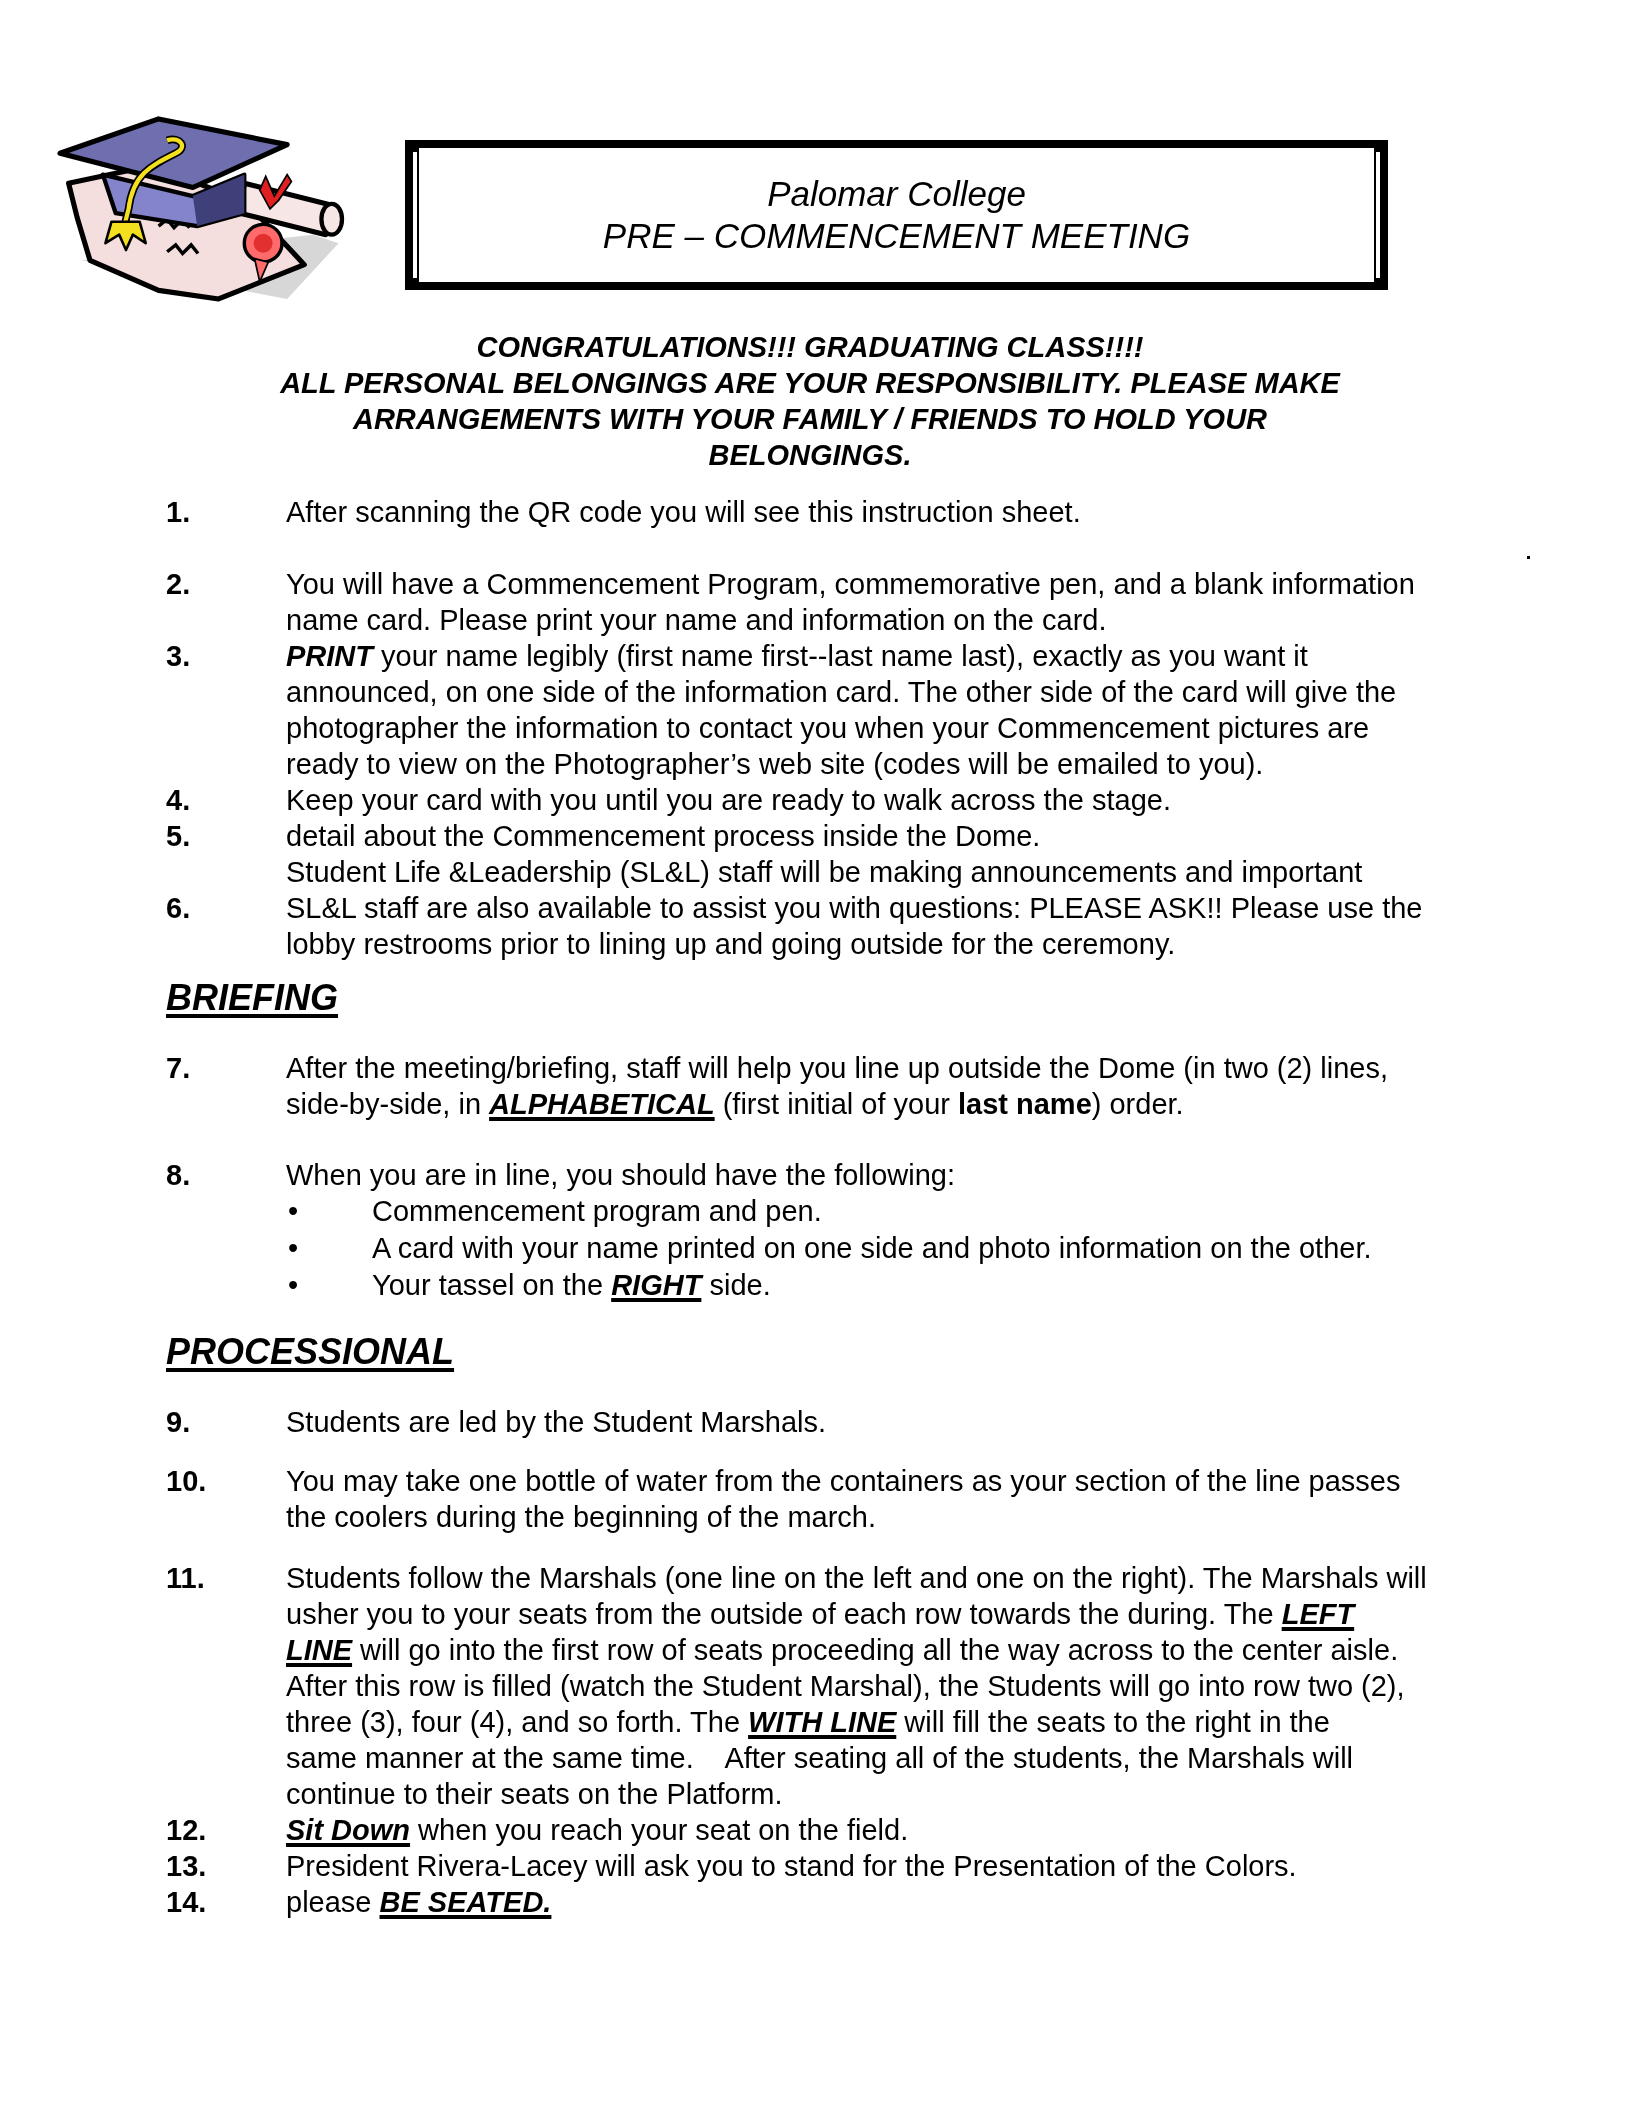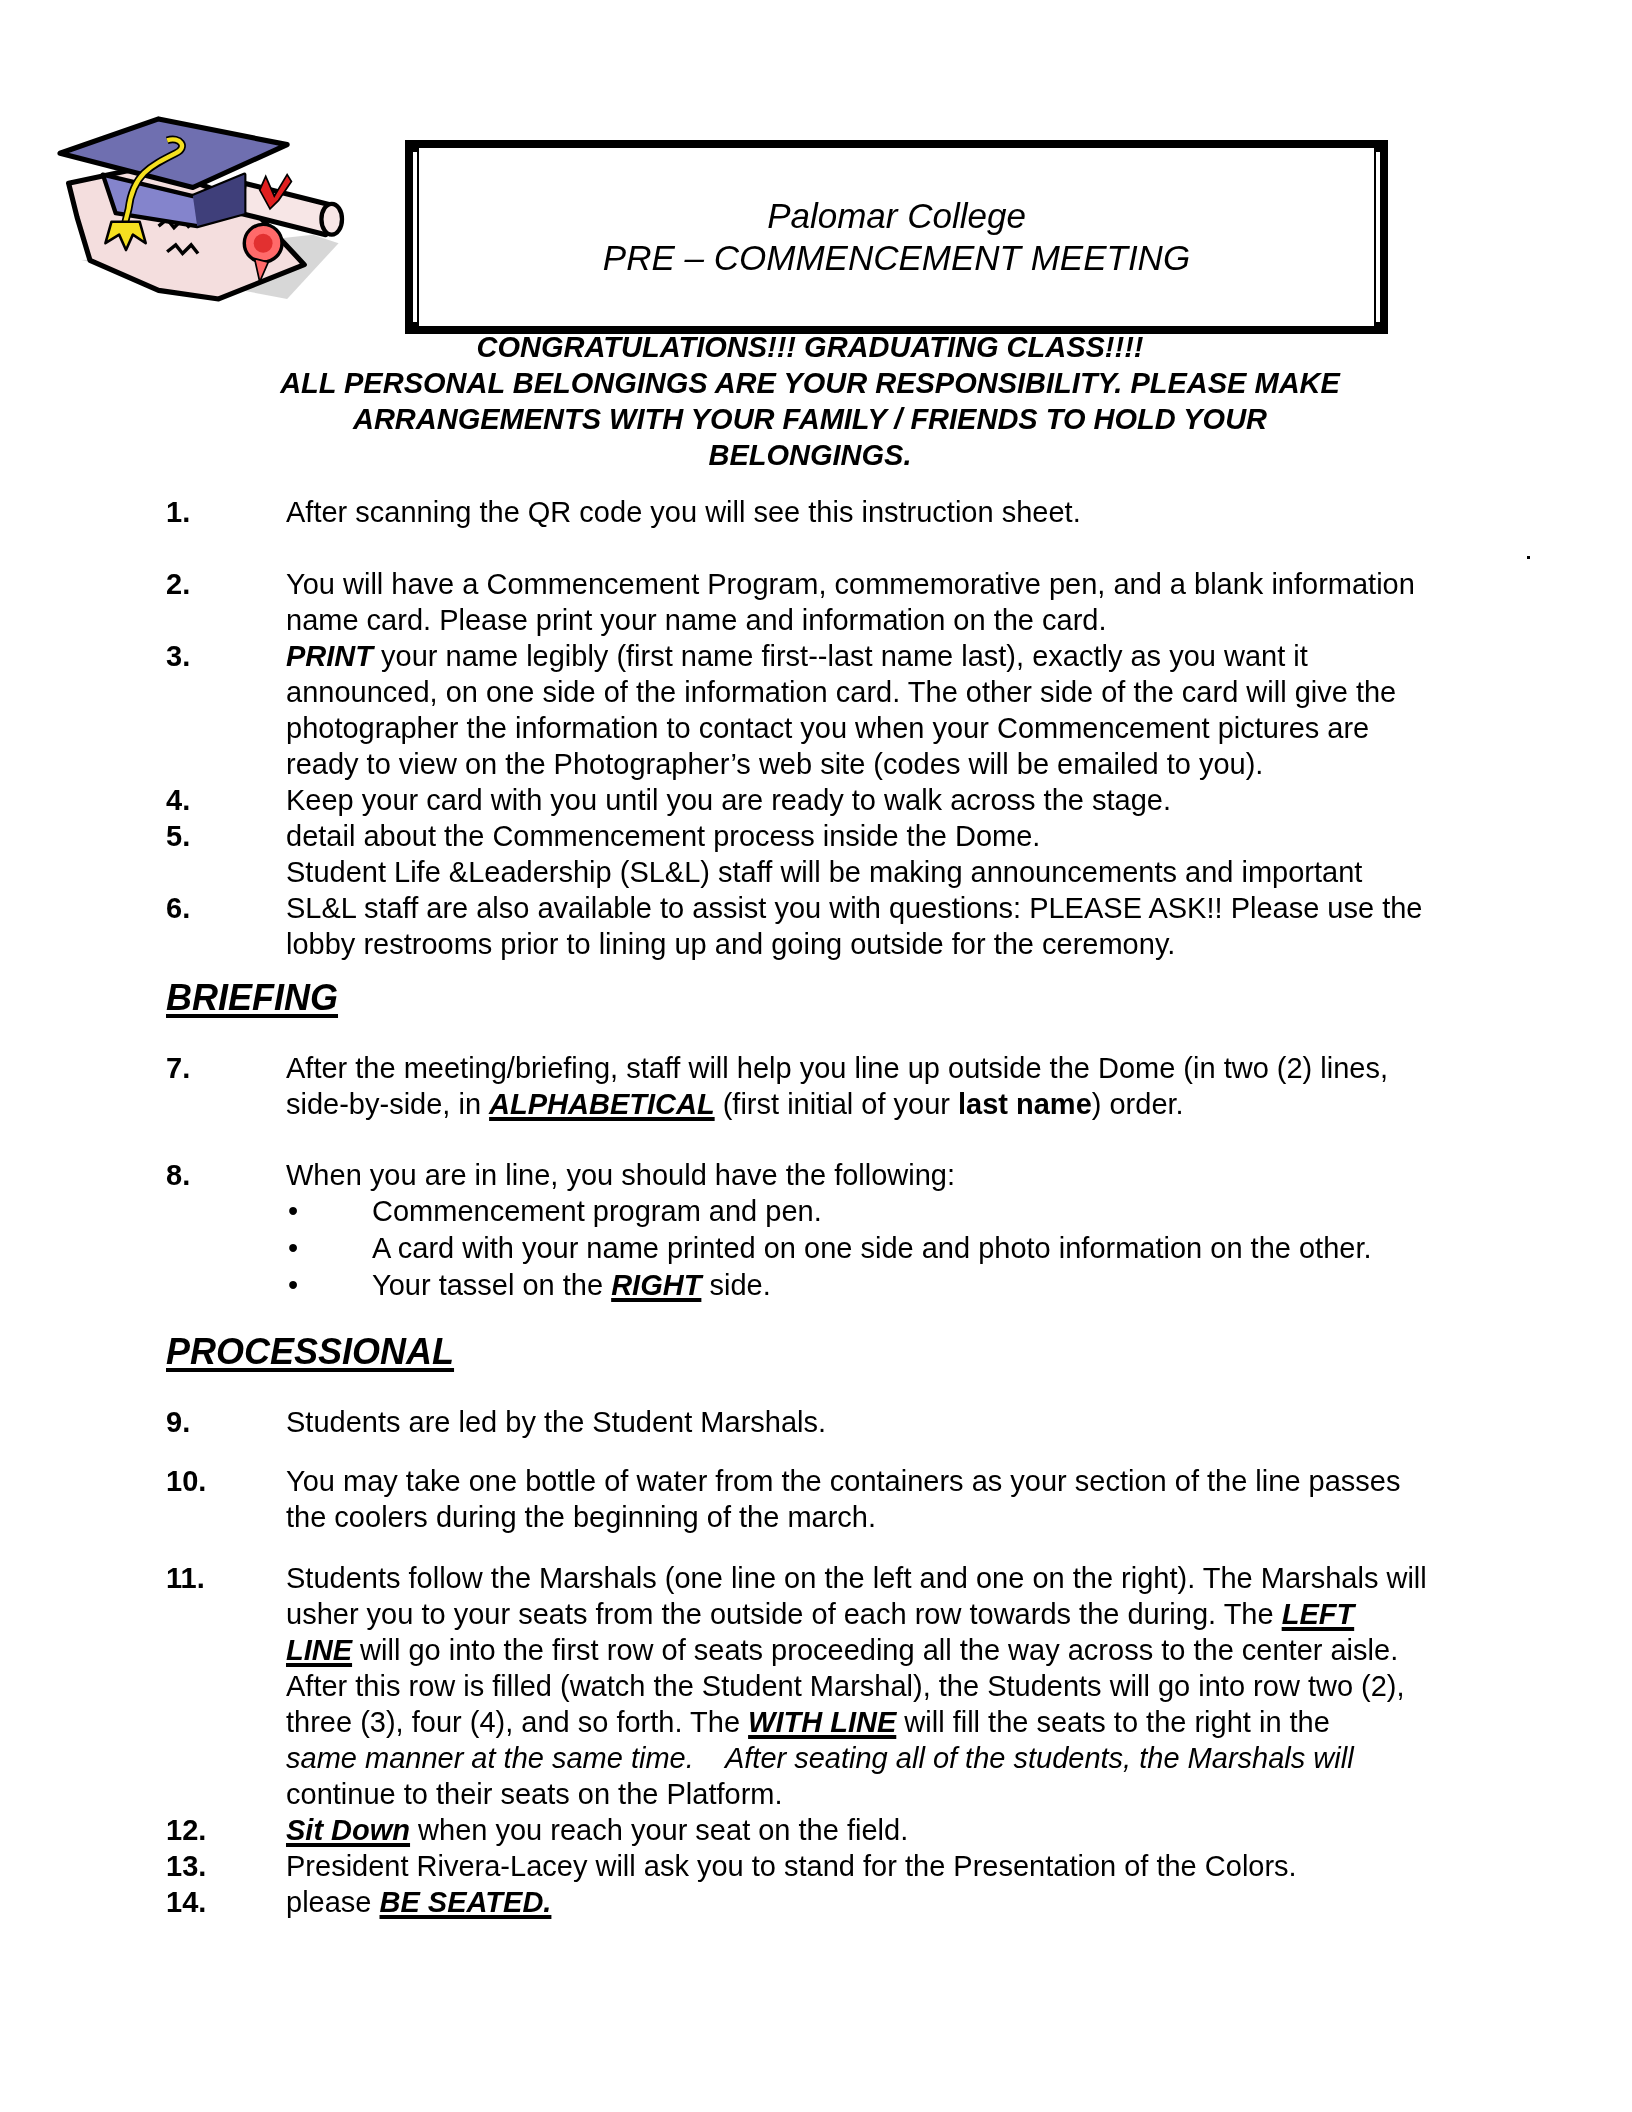--- a/index.html
+++ b/index.html
@@ -2,21 +2,21 @@
 <html><head>
 <meta charset="utf-8">
 <style>
   html, body { margin: 0; padding: 0; background: #ffffff; }
   body {
     width: 1632px; height: 2112px; position: relative; overflow: hidden;
     font-family: "Liberation Sans", sans-serif; color: #000;
   }
   .clipart { position: absolute; left: 30px; top: 110px; width: 360px; height: 215px; }
   .title-box {
-    position: absolute; left: 405px; top: 140px; width: 983px; height: 194px;
+    position: absolute; left: 405px; top: 140px; width: 983px; height: 150px;
     box-sizing: border-box; background: #000;
   }
   .title-box .inner-frame {
     position: absolute; left: 8px; right: 8px; top: 12px; bottom: 12px;
     background: #fff; box-sizing: border-box;
     border-left: 2px solid #fff; border-right: 2px solid #fff;
   }
   .title-box .inner-frame .line {
     position: absolute; left: 2px; right: 2px; top: -4px; bottom: -4px;
     border-left: 2px solid #000; border-right: 2px solid #000; background: #fff;
@@ -192,21 +192,21 @@
 </div>
 
 <div class="item" style="top:1560px;">
   <span class="num">11.</span>
   <div class="text">
     <div>Students follow the Marshals (one line on the left and one on the right). The Marshals will</div>
     <div><span>usher you to your seats from the outside of each row towards the during. The </span><span class="bu">LEFT</span></div>
     <div><span class="bu">LINE</span><span> will go into the first row of seats proceeding all the way across to the center aisle.</span></div>
     <div>After this row is filled (watch the Student Marshal), the Students will go into row two (2),</div>
     <div><span>three (3), four (4), and so forth. The </span><span class="bu">WITH LINE</span><span> will fill the seats to the right in the</span></div>
-    <div style="white-space:pre;font-style:italic;">same manner at the same time.    After seating all of the students, the Marshals will</div>
+    <div style="white-space:pre;">same manner at the same time.    After seating all of the students, the Marshals will</div>
     <div>continue to their seats on the Platform.</div>
   </div>
 </div>
 
 <div class="item" style="top:1812px;">
   <span class="num">12.</span>
   <div class="text"><span class="bu">Sit Down</span><span> when you reach your seat on the field.</span></div>
 </div>
 
 <div class="item" style="top:1848px;">

